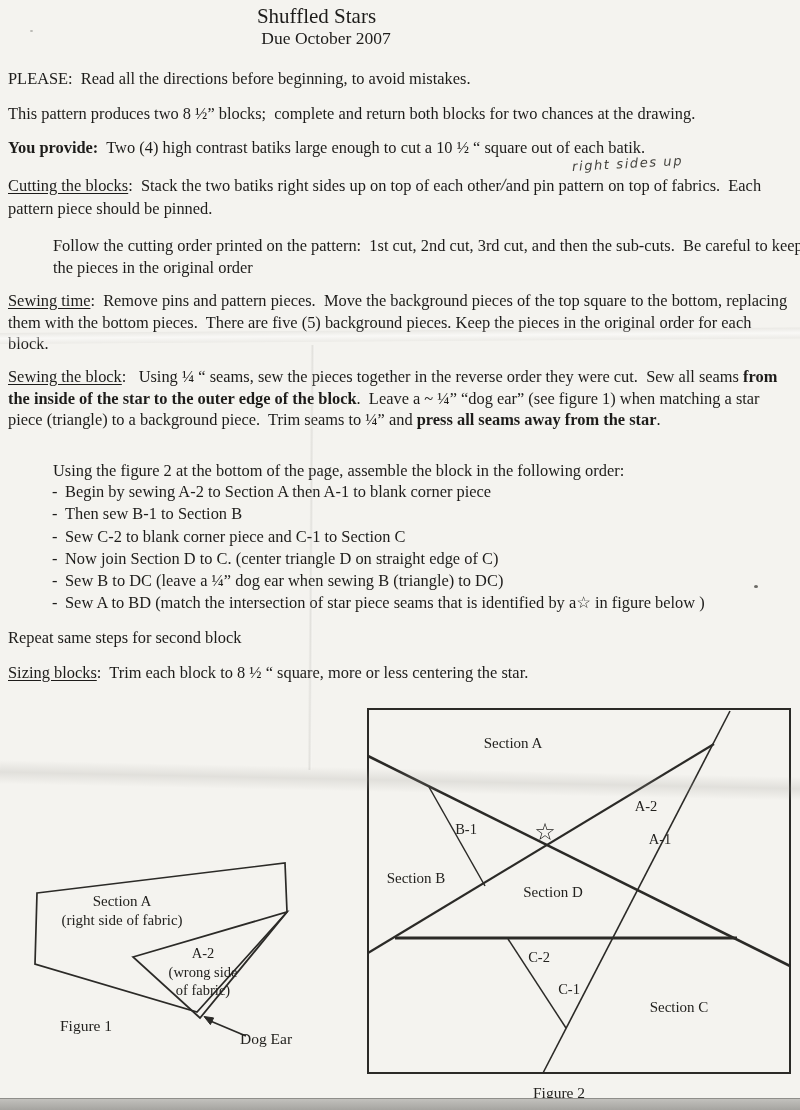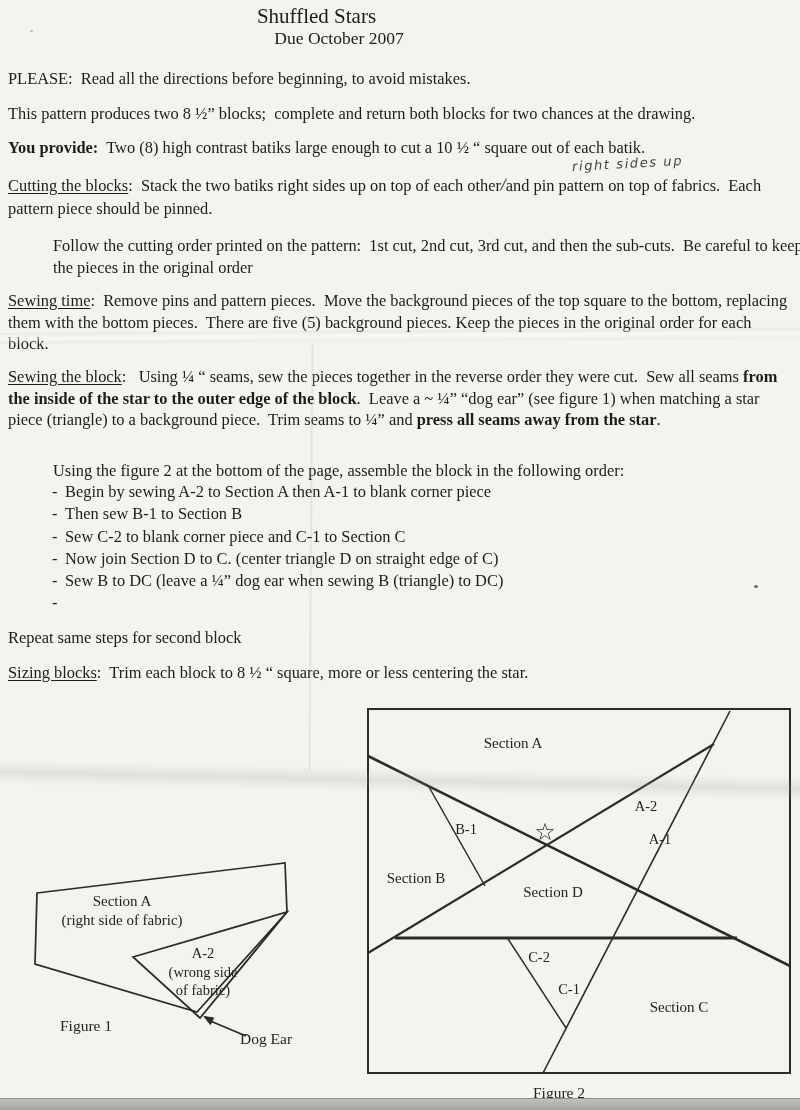--- a/index.html
+++ b/index.html
@@ -10,21 +10,21 @@
     color:#1d1c1a;
     position:relative;
     overflow:hidden;
   }
   .title{
     position:absolute;top:4px;left:0;width:633px;
     text-align:center;font-size:21px;line-height:24px;
   }
   .subtitle{
     position:absolute;top:27px;left:0;width:652px;
-    text-align:center;font-size:17.5px;line-height:22px;margin-left:13px;
+    text-align:center;font-size:17.5px;line-height:22px;
   }
   .para{
     position:absolute;left:8px;width:787px;
     font-size:16.4px;line-height:21.7px;
     white-space:pre-wrap;
   }
   .indent{left:53px;width:755px;}
   .u{text-decoration:underline;text-underline-offset:2px;}
   .b{font-weight:bold;}
   .hw{
@@ -81,21 +81,21 @@
 
 <div class="page">
 
   <div class="title">Shuffled Stars</div>
   <div class="subtitle">Due October 2007</div>
 
   <div class="para" style="top:68px">PLEASE:  Read all the directions before beginning, to avoid mistakes.</div>
 
   <div class="para" style="top:103px">This pattern produces two 8 ½” blocks;  complete and return both blocks for two chances at the drawing.</div>
 
-  <div class="para" style="top:137px"><span class="b">You provide:</span><span>  Two (8) high contrast batiks large enough to cut a 10 ½ “ square out of each batik.</span></div>
+  <div class="para" style="top:137px"><span class="b">You provide:</span><span>  Two (4) high contrast batiks large enough to cut a 10 ½ “ square out of each batik.</span></div>
 
   <div class="hw">right sides up</div>
 
   <div class="para" style="top:175px"><span class="u">Cutting the blocks</span><span>:  Stack the two batiks right sides up on top of each other</span><span class="hw-caret">∕</span><span>and pin pattern on top of fabrics.  Each pattern piece should be pinned.</span></div>
 
   <div class="para indent" style="top:235px">Follow the cutting order printed on the pattern:  1st cut, 2nd cut, 3rd cut, and then the sub-cuts.  Be careful to keep the pieces in the original order</div>
 
   <div class="para" style="top:290px"><span class="u">Sewing time</span><span>:  Remove pins and pattern pieces.  Move the background pieces of the top square to the bottom, replacing them with the bottom pieces.  There are five (5) background pieces. Keep the pieces in the original order for each block.</span></div>
 
   <div class="para" style="top:366px"><span class="u">Sewing the block</span><span>:   Using ¼ “ seams, sew the pieces together in the reverse order they were cut.  Sew all seams </span><span class="b">from the inside of the star to the outer edge of the block</span><span>.  Leave a ~ ¼” “dog ear” (see figure 1) when matching a star piece (triangle) to a background piece.  Trim seams to ¼” and </span><span class="b">press all seams away from the star</span><span>.</span></div>
@@ -118,20 +118,21 @@
     <div class="list-row">
         <span class="list-dash">-</span>
         <span>Now join Section D to C.  (center triangle D on straight edge of C)</span>
       </div>
     <div class="list-row">
         <span class="list-dash">-</span>
         <span>Sew B to DC  (leave a ¼” dog ear when sewing B (triangle) to DC)</span>
       </div>
     <div class="list-row">
         <span class="list-dash">-</span>
+        <span>Sew A to BD (match the intersection of star piece seams that is identified by a☆ in figure below )</span>
       </div>
   </div>
 
   <div class="para" style="top:627px">Repeat same steps for second block</div>
 
   <div class="para" style="top:662px"><span class="u">Sizing blocks</span><span>:  Trim each block to 8 ½ “ square, more or less centering the star.</span></div>
 
   <svg id="fig1" width="335" height="225" viewBox="20 848 335 225">
     <polygon points="37,893 285,863 287,912 197,1012 35,964" fill="none" stroke-width="1.7"></polygon>
     <polygon points="133,957 287,912 200,1018" fill="none" stroke-width="1.8"></polygon>

